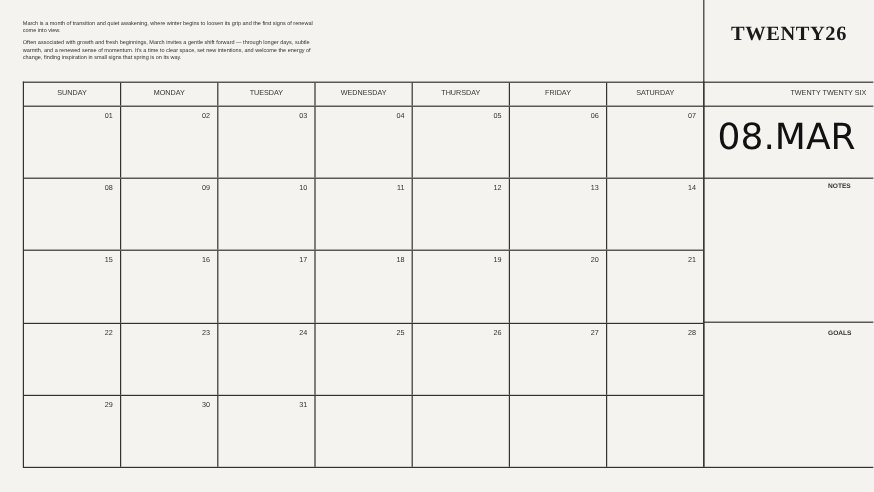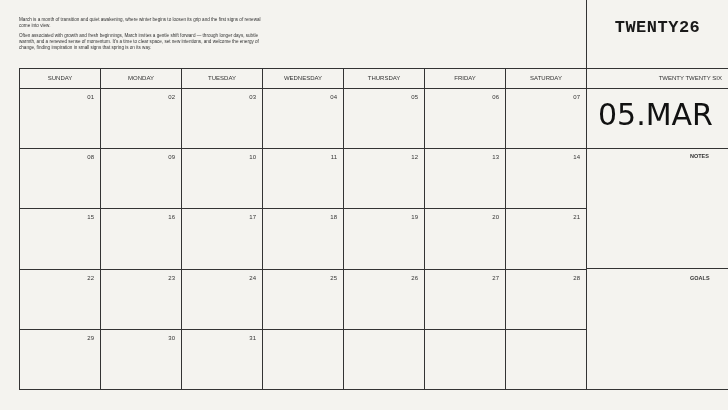--- a/index.html
+++ b/index.html
@@ -5,21 +5,21 @@
     * { margin: 0; padding: 0; box-sizing: border-box; }
     html, body { width: 728px; height: 410px; background: #f4f3ef; overflow: hidden; }
     body { position: relative; font-family: "Liberation Sans", sans-serif; color: #222; }
 
     .intro { position: absolute; left: 19px; top: 17px; width: 250px; font-size: 4.6px; line-height: 6px; color: #333; }
     .intro p { margin-bottom: 4px; }
 
     .vline-right { position: absolute; left: 586px; top: 0; width: 1px; height: 389px; background: #333; }
 
     .brand { position: absolute; left: 587px; top: 18px; width: 141px; text-align: center;
-             font-family: Liberation Mono, monospace; font-weight: bold; font-size: 17px; letter-spacing: 0.5px; color: #1a1a1a; }
+             font-family: Liberation Serif, serif; font-weight: bold; font-size: 17px; letter-spacing: 0.5px; color: #1a1a1a; }
 
     .grid { position: absolute; left: 19px; top: 68px; width: 568px; height: 322px;
             border-left: 1px solid #333; border-top: 1px solid #333; }
     .hdr-row { display: flex; height: 20px; border-bottom: 1px solid #333; }
     .hdr-cell { flex: 1; border-right: 1px solid #333; font-size: 6px; text-align: center; line-height: 19px; color: #333; }
     .week { display: flex; height: 60.2px; border-bottom: 1px solid #333; }
     .day { flex: 1; border-right: 1px solid #333; position: relative; }
     .day span { position: absolute; right: 6px; top: 5px; font-size: 6px; color: #333; }
 
     .side-top-line { position: absolute; left: 586px; top: 68px; width: 142px; height: 1px; background: #333; }
@@ -168,18 +168,18 @@
         <div class="day">
           <span></span>
         </div>
       </div>
     </div>
 </div>
 
 <div class="side-top-line"></div>
 <div class="side-year">TWENTY TWENTY SIX</div>
 <div class="side-hdr-line"></div>
-<div class="side-date">05.MAR</div>
+<div class="side-date">08.MAR</div>
 <div class="side-line-notes"></div>
 <div class="side-notes">NOTES</div>
 <div class="side-line-goals"></div>
 <div class="side-goals">GOALS</div>
 <div class="side-bottom"></div>
 
 </body></html>

